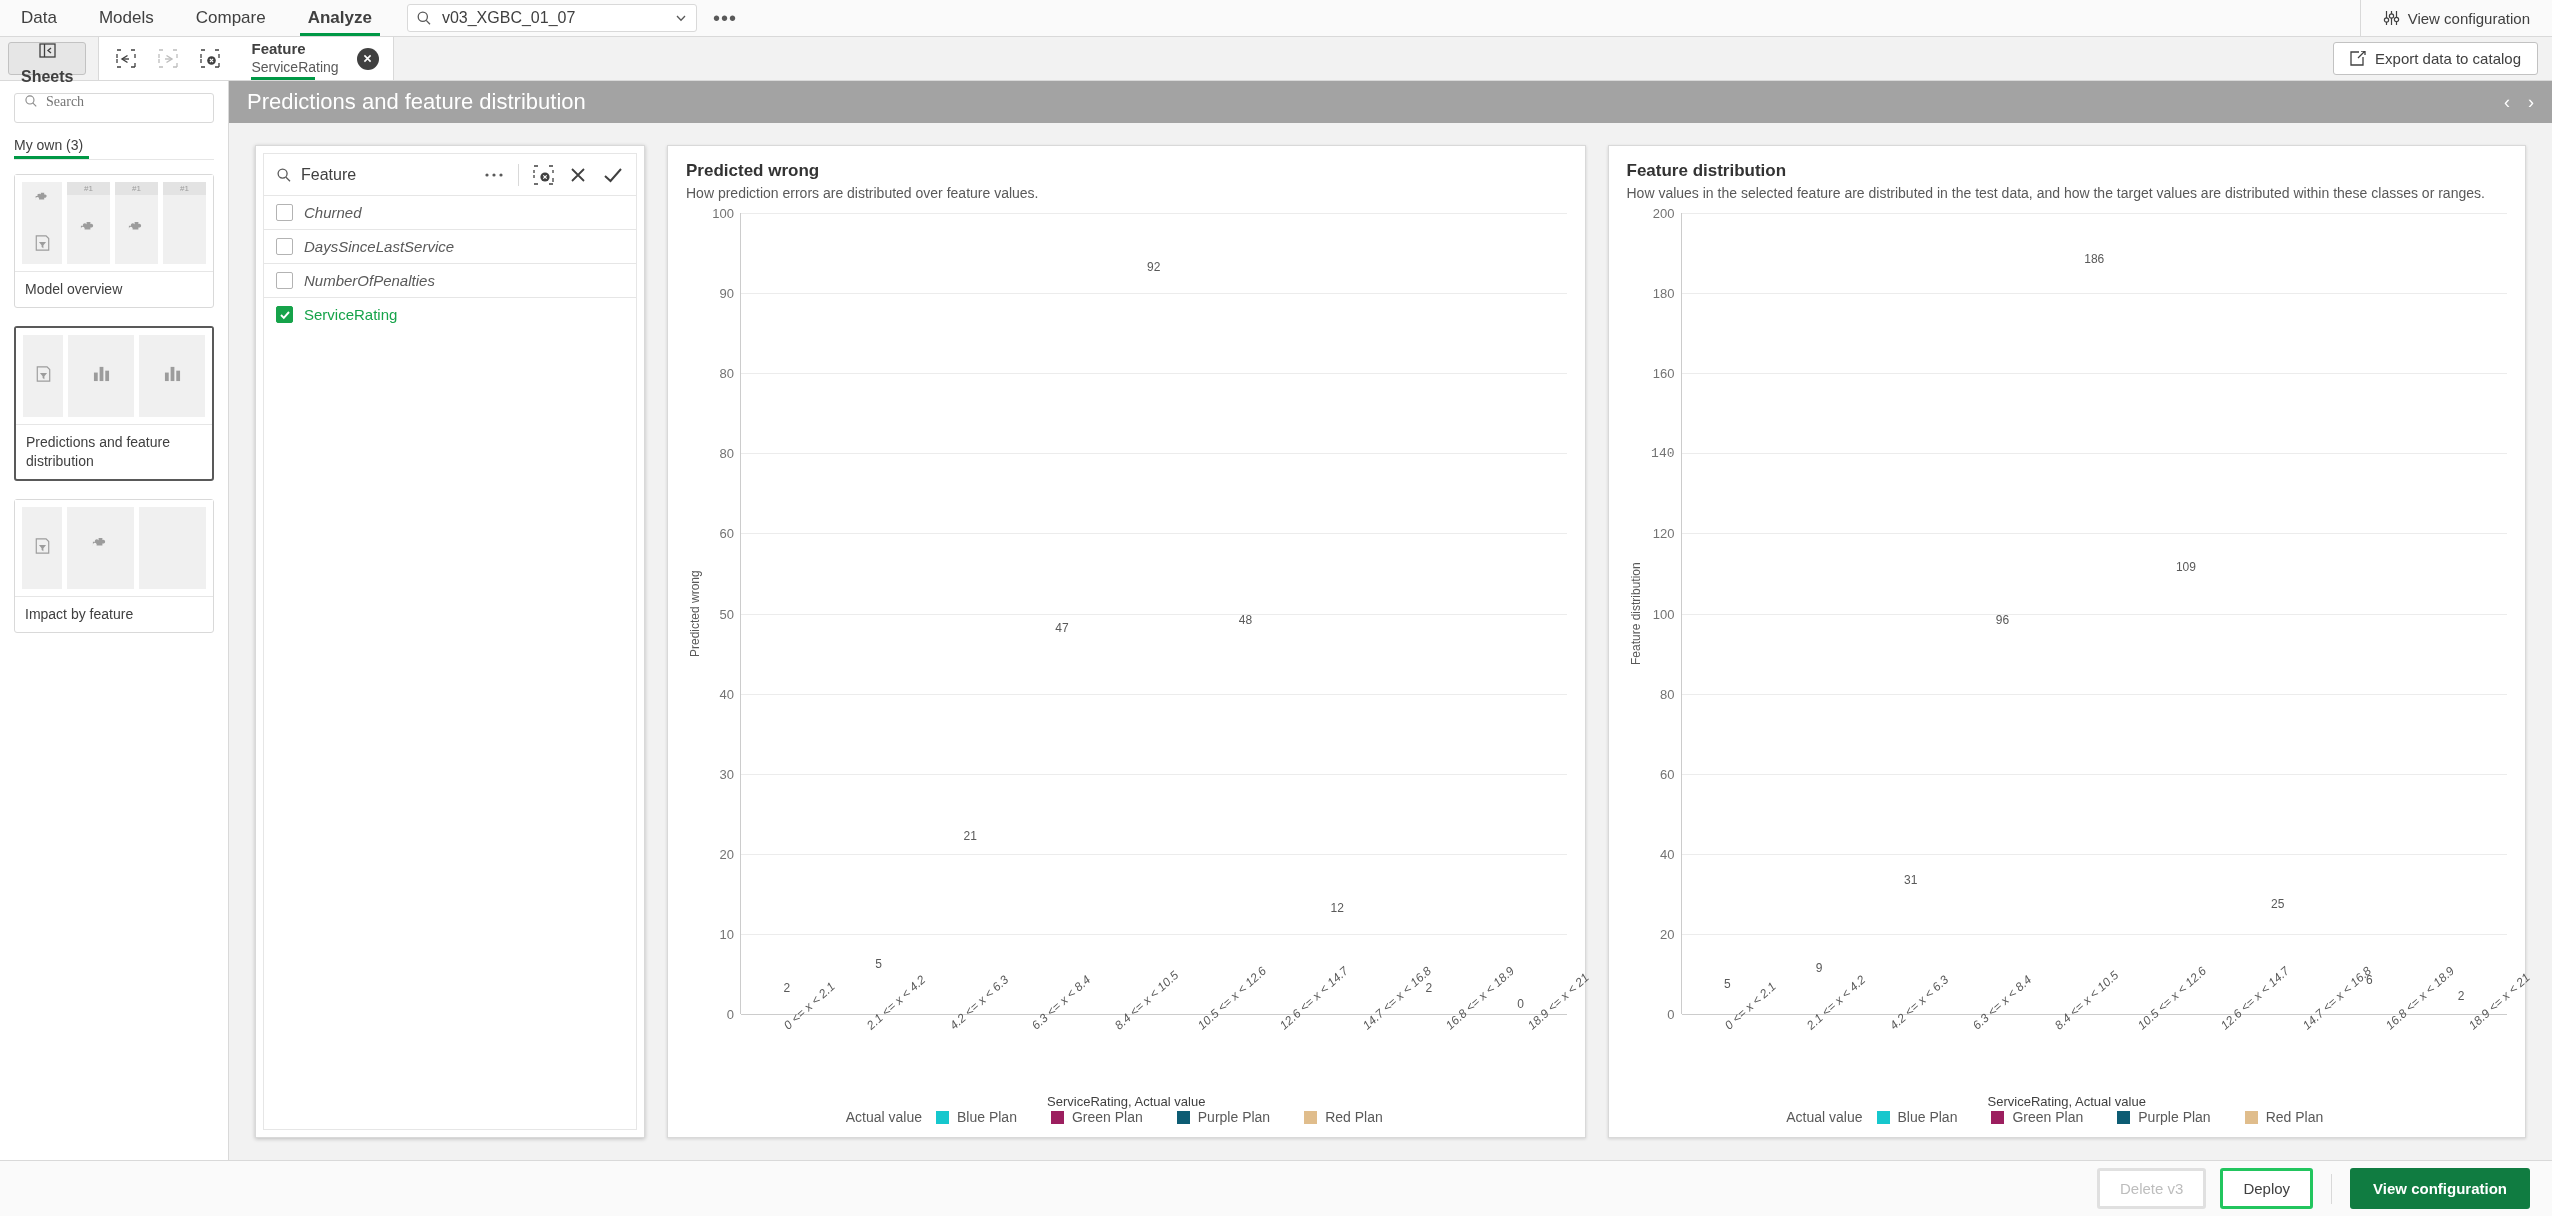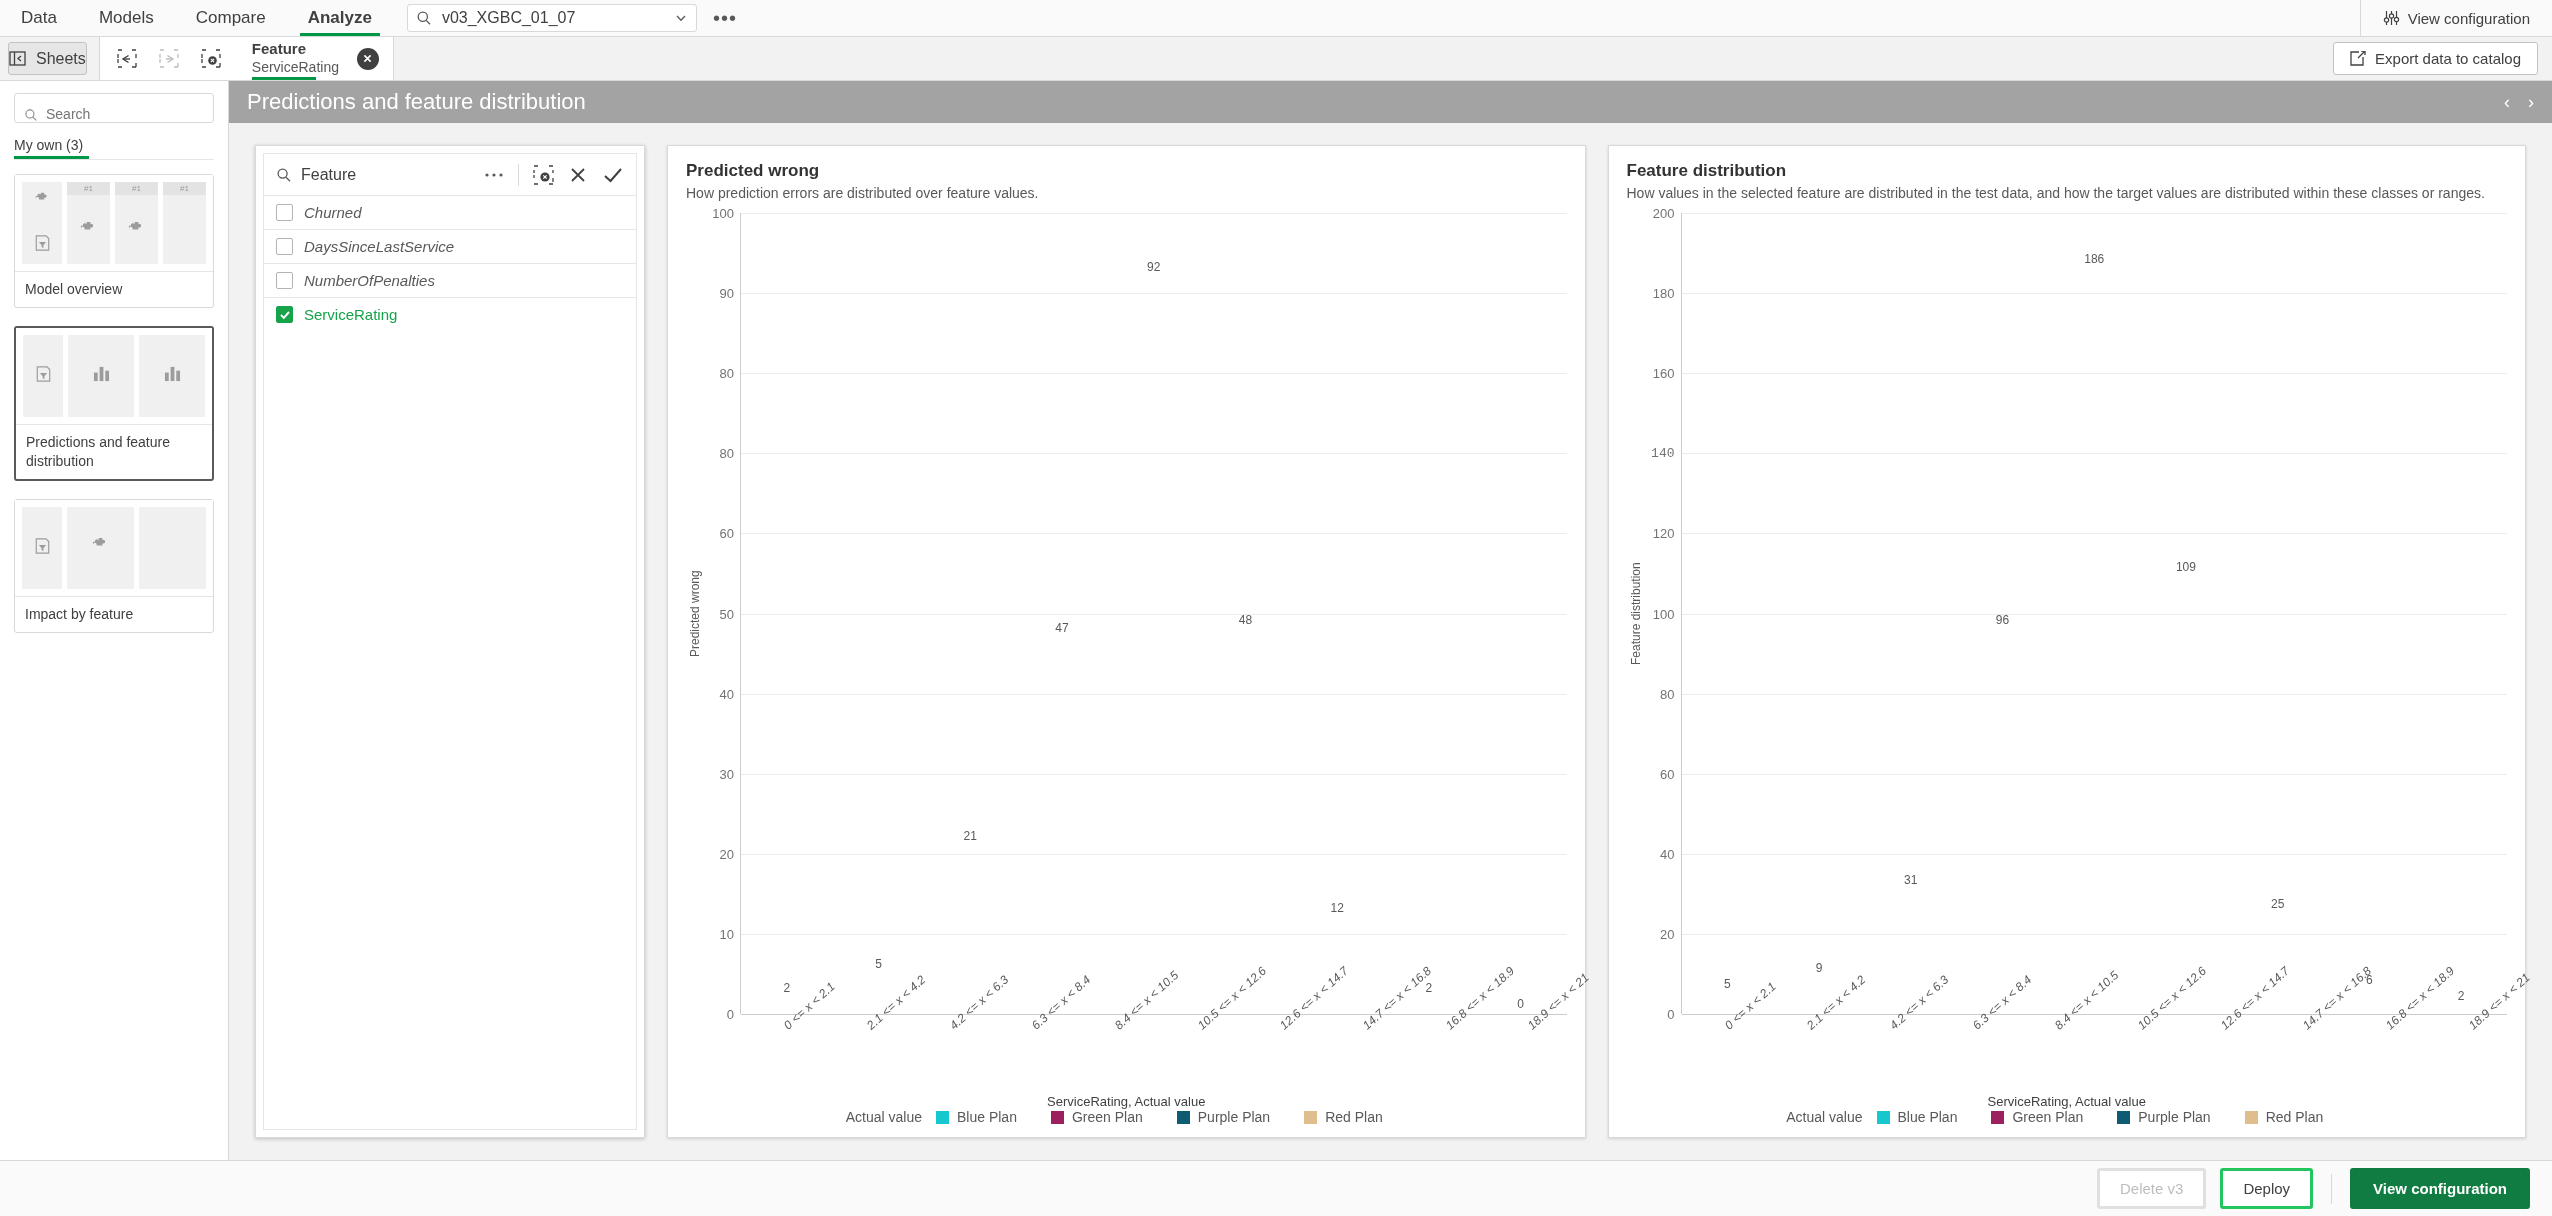--- a/index.html
+++ b/index.html
@@ -66,26 +66,27 @@
   .subnav {
     height: 44px;
     display: flex; align-items: stretch;
     background: #f2f2f2;
     border-bottom: 1px solid #d9d9d9;
     position: relative;
   }
   .sheets-btn {
     display: flex; align-items: center; gap: 10px;
     margin: 5px 0 5px 8px;
-    padding: 0 0;
+    padding: 0 12px;
     background: #e6e6e6;
     border: 1px solid #c2c2c2;
     border-radius: 3px;
-    font-size: 16px; font-weight: normal; color: #404040;
+    font-size: 16px; font-weight: bold; color: #404040;
     cursor: pointer;
+    flex-direction: column;
   }
   .tool-group {
     display: flex; align-items: center;
     border-left: 1px solid #d9d9d9;
     margin-left: 12px; padding: 0 6px;
     background: #fff;
     height: 100%;
   }
   .tool-btn {
     width: 42px; height: 100%;
@@ -126,24 +127,25 @@
 
   
   .sidebar {
     width: 229px; flex: none;
     background: #fff;
     border-right: 1px solid #d9d9d9;
     padding: 12px 14px 0 14px;
     overflow: hidden;
   }
   .search-box {
-    display: flex; align-items: flex-end; gap: 8px;
+    display: flex; align-items: flex-start; gap: 8px;
     border: 1px solid #d9d9d9; border-radius: 3px;
     height: 30px; padding: 0 9px;
     font-size: 14px;
+    font-family: Liberation Serif, serif;
   }
   .search-box input {
     border: none; outline: none; flex: 1;
     font-family: inherit; font-size: 14px; color: #595959;
     background: transparent;
   }
   .myown {
     margin-top: 14px;
     font-size: 14px; color: #404040;
     padding-bottom: 6px;

